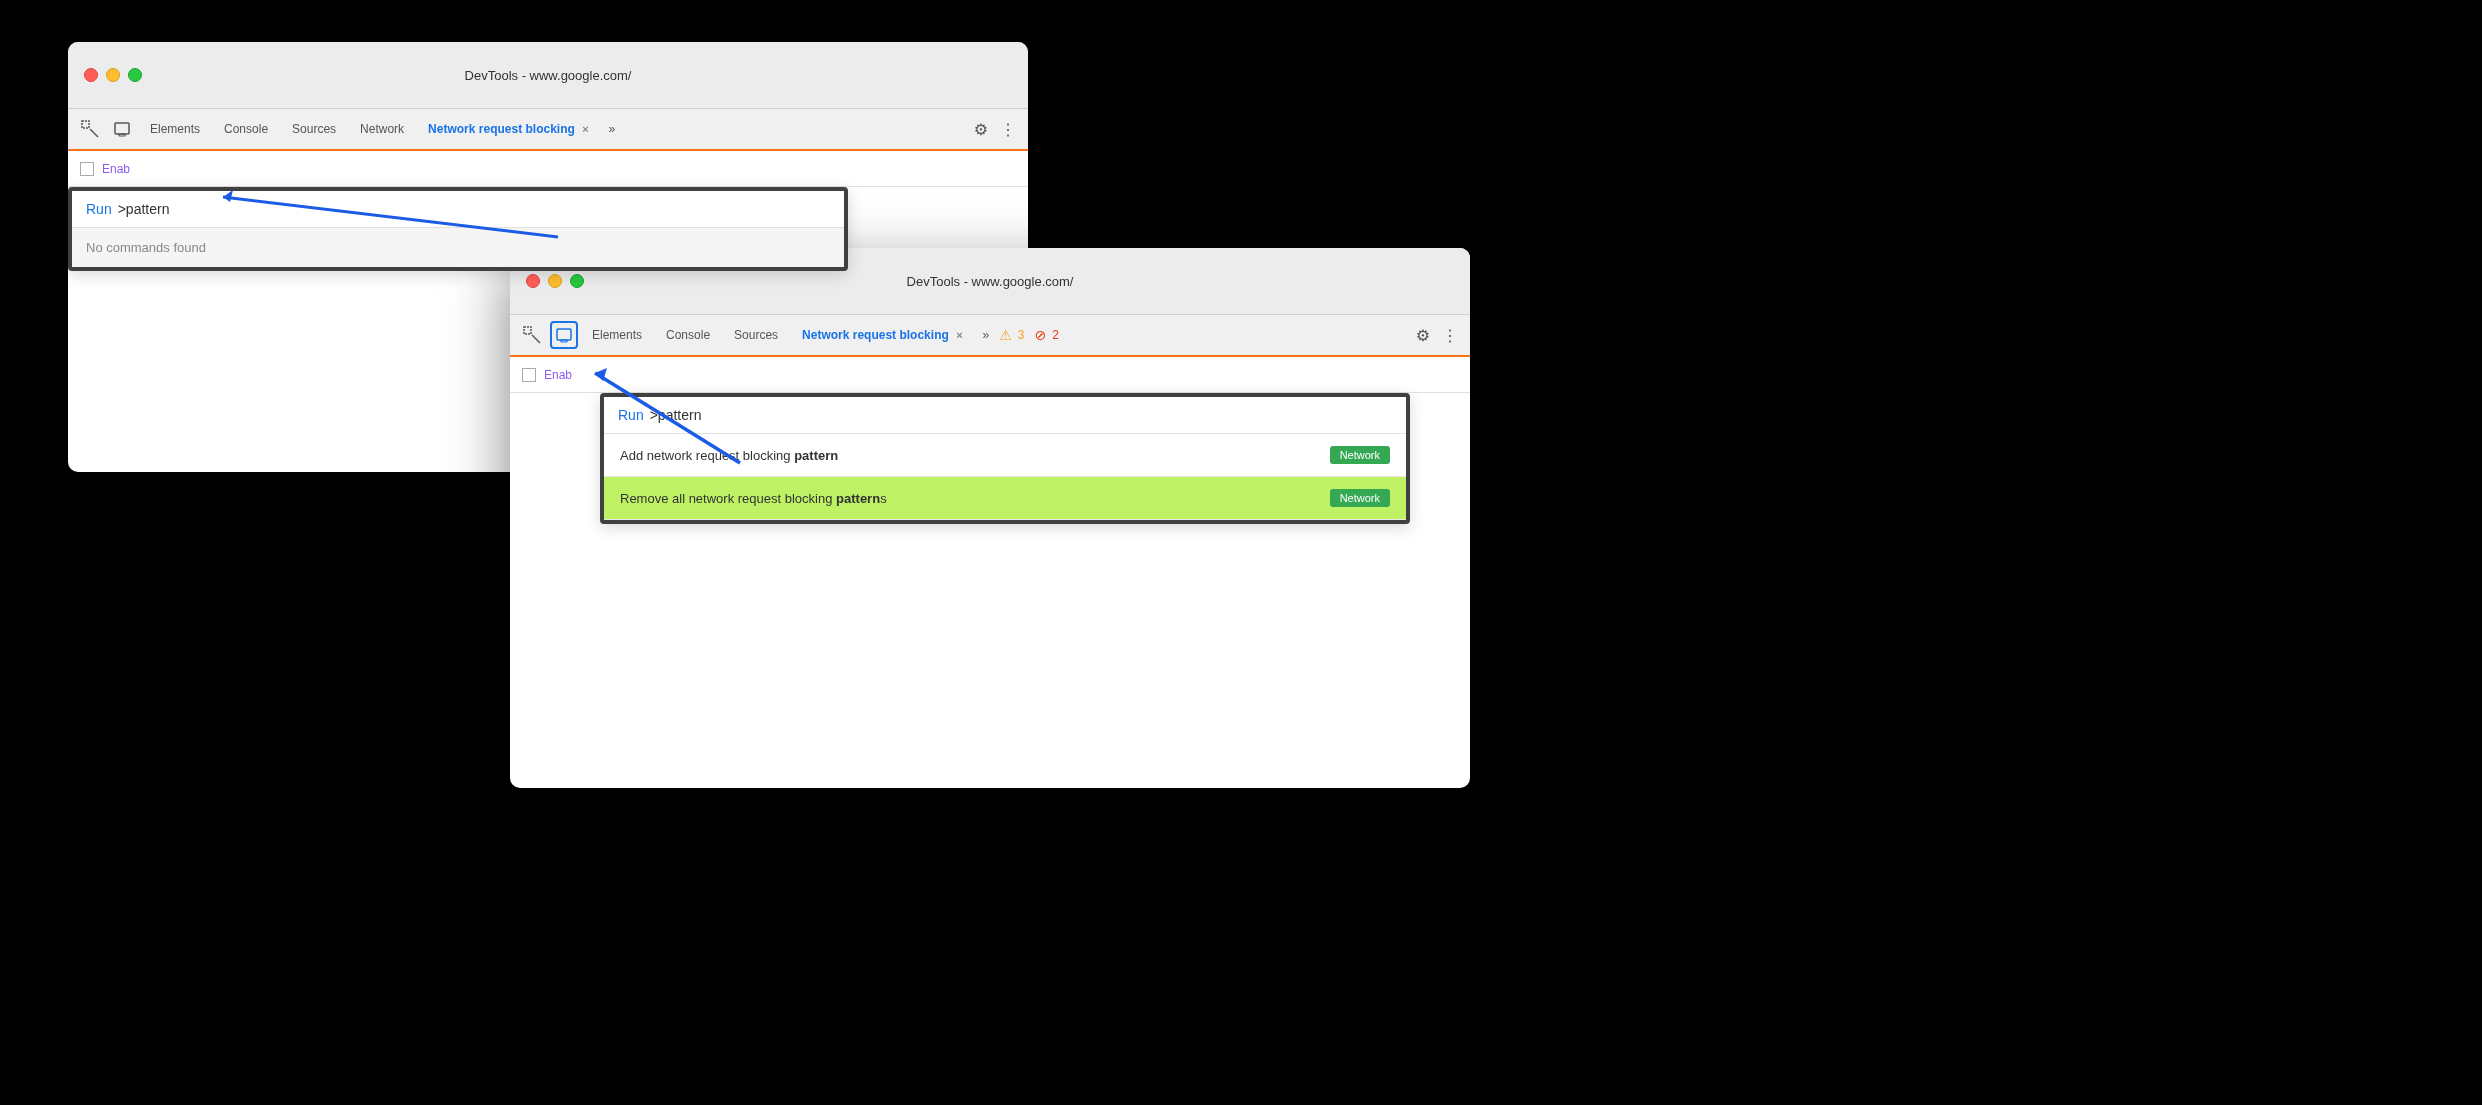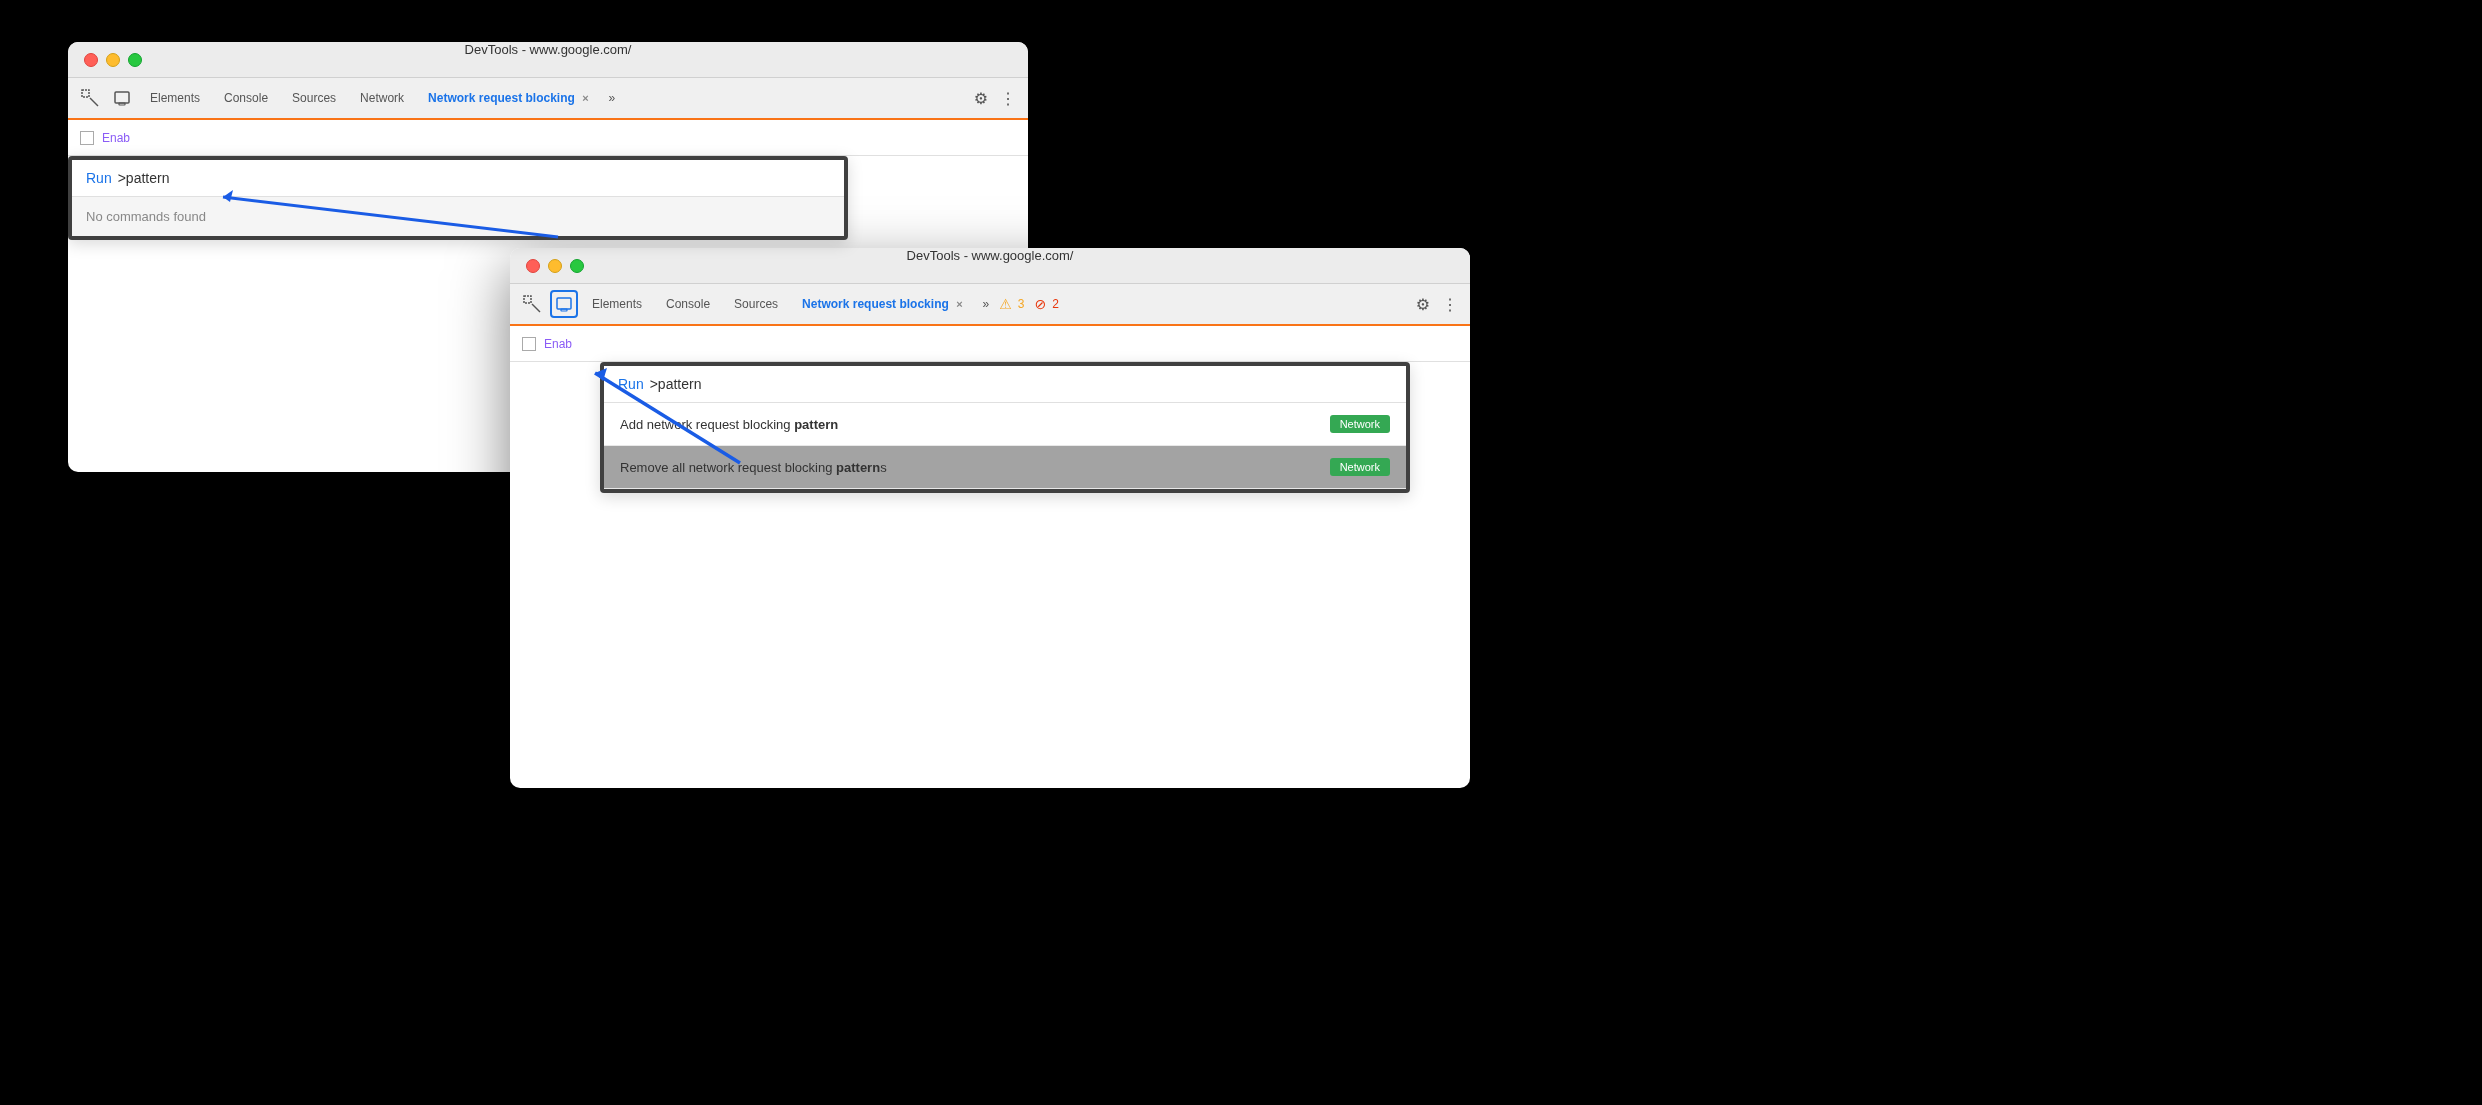--- a/index.html
+++ b/index.html
@@ -33,22 +33,23 @@
     .window-2 {
       left: 510px;
       top: 248px;
       width: 960px;
       height: 540px;
     }
 
     
     .title-bar {
       background: #ececec;
-      height: 36px;
-      display: flex;
+      height: 67px;
+      display: flex;
+      align-items: center;
       padding: 0 16px;
       border-bottom: 1px solid #d0d0d0;
       position: relative;
     }
 
     .traffic-lights {
       display: flex;
       gap: 8px;
       align-items: center;
     }
@@ -189,21 +190,21 @@
     
     .cp-result-row {
       padding: 12px 16px;
       display: flex;
       align-items: center;
       justify-content: space-between;
       font-size: 13px;
       border-bottom: 1px solid #e8e8e8;
       cursor: pointer;
     }
-    .cp-result-row.selected { background: #a3a3a3; }
+    .cp-result-row.selected { background: #bef264; }
 
     .cp-result-text { color: #333; flex: 1; }
     .cp-result-text b { font-weight: 700; text-align: right; }
 
     .cp-badge {
       background: #34a853;
       color: #fff;
       font-size: 11px;
       font-weight: 500;
       padding: 3px 10px;

